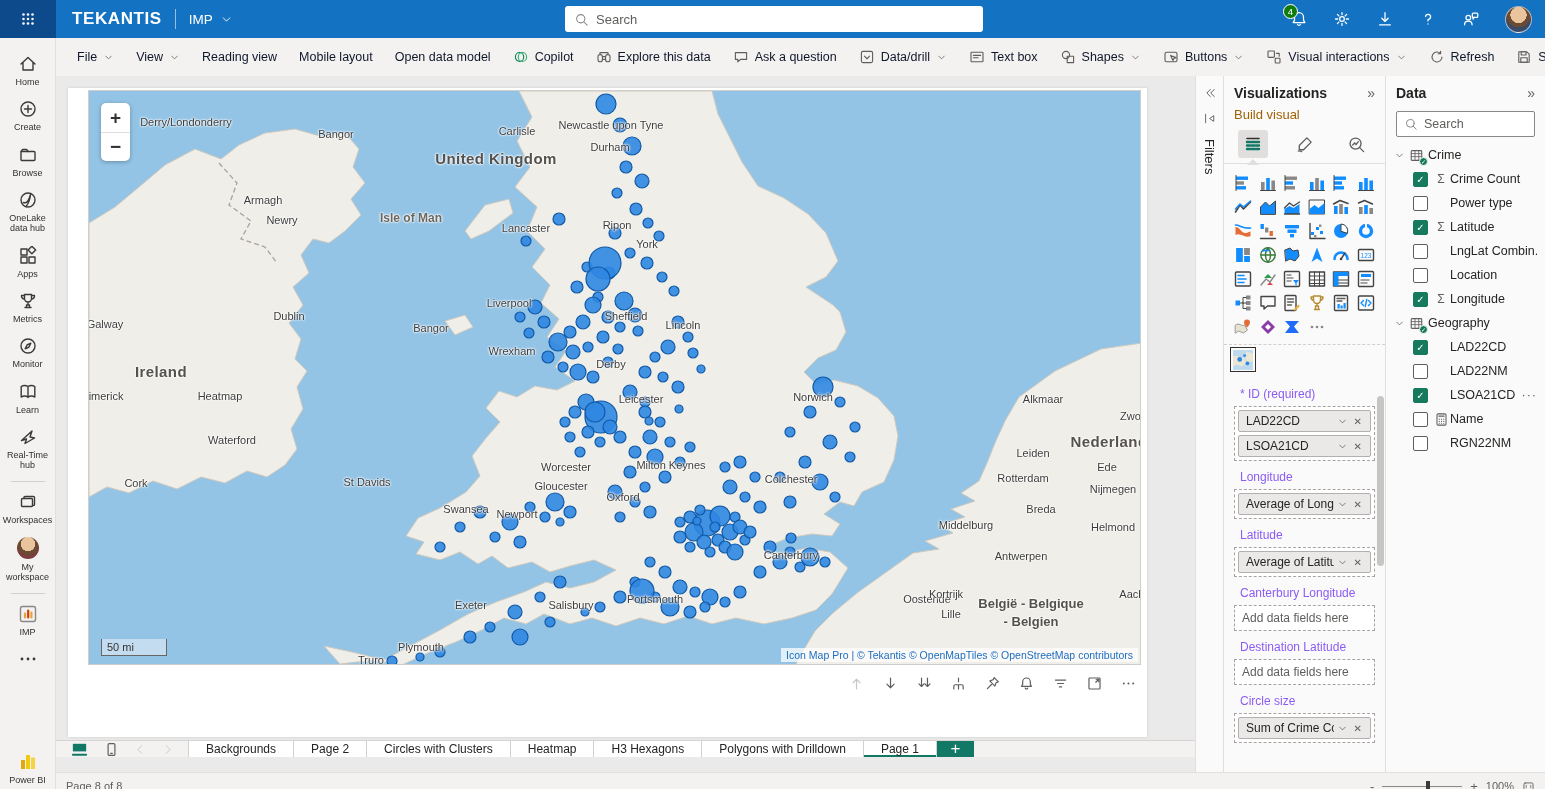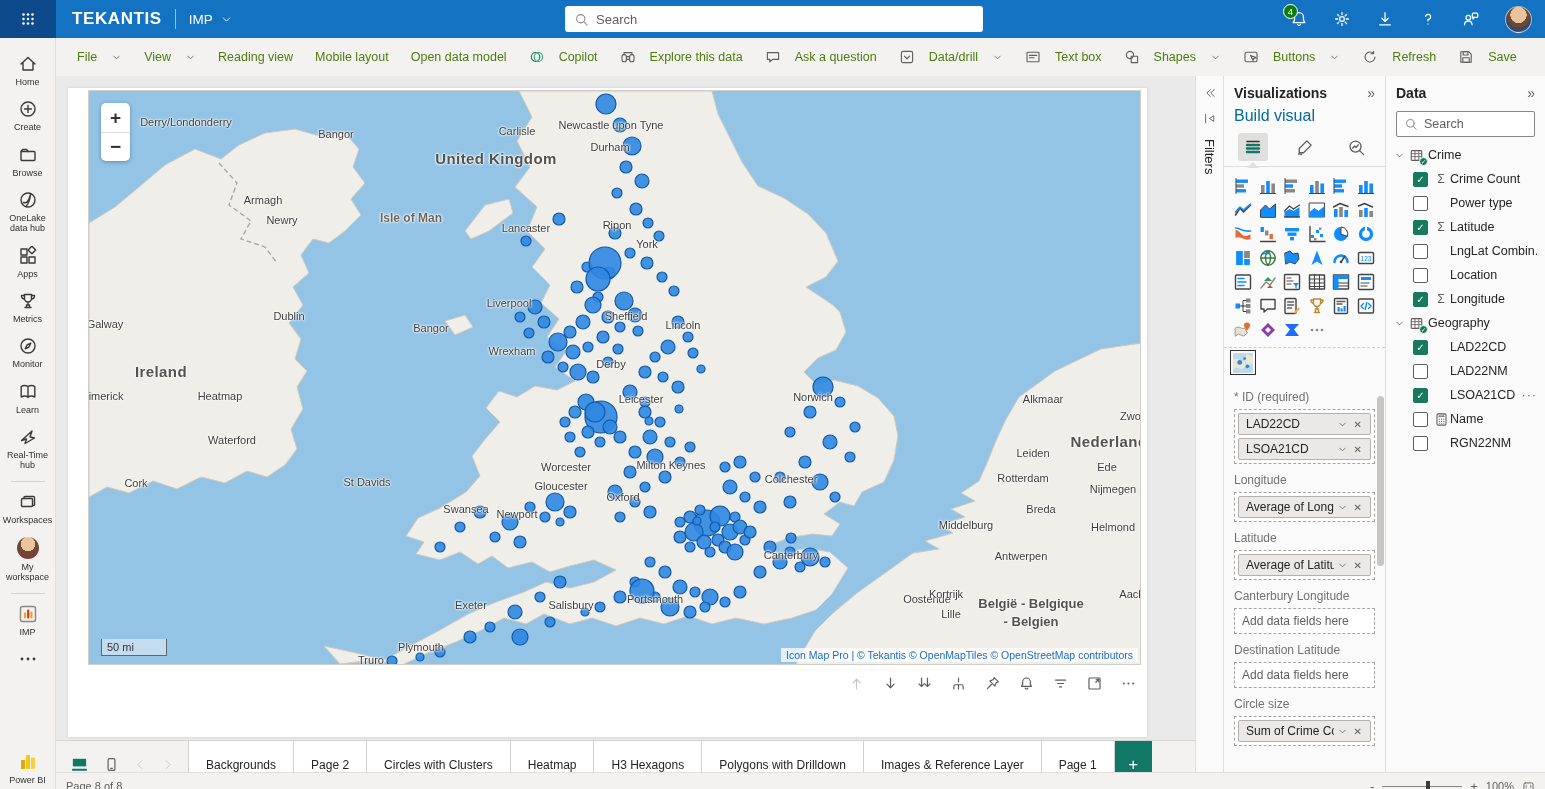--- a/index.html
+++ b/index.html
@@ -10,21 +10,21 @@
   #brand{font-size:17px;font-weight:700;letter-spacing:.6px;margin-left:16px}
   .tb-div{width:1px;height:20px;background:rgba(255,255,255,.55);margin:0 13px}
   #ws-switch{display:flex;align-items:center;gap:7px;font-size:13.5px;cursor:pointer}
   #search-box{position:absolute;left:565px;top:6px;width:418px;height:26px;background:#fff;border-radius:3px;display:flex;align-items:center;gap:7px;padding:0 9px;color:#605e5c;font-size:13px}
   #top-icons{margin-left:auto;display:flex;align-items:center;gap:25px;padding-right:13px}
   .top-ic{position:relative;display:flex;cursor:pointer}
   .badge{position:absolute;left:-7px;top:-6px;background:#107c10;border:1px solid #fff;color:#fff;border-radius:50%;width:15px;height:15px;font-size:9.5px;display:flex;align-items:center;justify-content:center}
   #avatar{width:27px;height:27px;border-radius:50%;background:radial-gradient(circle at 50% 32%,#e9c49c 0 38%,#6b4a33 39% 58%,#384a66 59% 100%);border:1px solid rgba(255,255,255,.6);cursor:pointer}
   
   #menubar{position:absolute;left:56px;top:38px;right:0;height:38px;background:#f3f2f1;display:flex;align-items:center;padding-left:10px;white-space:nowrap;overflow:hidden;z-index:20}
-  .mi{display:flex;align-items:center;gap:14px;padding:0 11px;height:100%;font-size:12.5px;color:#4d7c0f;cursor:pointer}
+  .mi{display:flex;align-items:center;gap:6px;padding:0 11px;height:100%;font-size:12.5px;color:#0f172a;cursor:pointer}
   
   #leftnav{position:absolute;left:0;top:38px;bottom:0;width:56px;background:#f3f2f1;border-right:1px solid #e1dfdd;display:flex;flex-direction:column;align-items:center;padding-top:10px;z-index:25}
   .nav-item{display:flex;flex-direction:column;align-items:center;gap:3px;width:100%;padding:6px 0;cursor:pointer;color:#3b3a39}
   .nav-item span{font-size:9px;color:#323130;text-align:center;line-height:1.15}
   .nav-div{width:34px;border-top:1px solid #d2d0ce;margin:4px 0}
   .nav-avatar{width:22px;height:22px;border-radius:50%;background:radial-gradient(circle at 50% 32%,#e9c49c 0 38%,#6b4a33 39% 58%,#7a3c3c 59% 100%)}
   #pbi-item{margin-top:auto;padding-bottom:4px}
   
   #canvas{position:absolute;left:56px;top:76px;width:1139px;height:664px;background:#eaeaea}
   #page{position:absolute;left:12px;top:12px;width:1079px;height:649px;background:#fff;box-shadow:0 0 3px rgba(0,0,0,.12)}
@@ -41,51 +41,51 @@
   #visual-toolbar{position:absolute;right:10px;top:587px;display:flex;gap:17px;align-items:center}
   #visual-toolbar .vt{cursor:pointer;display:flex}
   
   #filters-strip{position:absolute;left:1195px;top:76px;bottom:17px;width:28px;background:#fafafa;border-left:1px solid #e1dfdd;display:flex;flex-direction:column;align-items:center;padding-top:10px;gap:12px}
   #filters-label{writing-mode:vertical-rl;font-size:13px;color:#252423;margin-top:2px}
   
   .panel{position:absolute;top:76px;bottom:17px;background:#fafafa;border-left:1px solid #e1dfdd;overflow:hidden}
   #viz-panel{left:1223px;width:162px}
   #data-panel{left:1385px;width:160px}
   .panel-head{display:flex;align-items:center;justify-content:space-between;padding:9px 10px 4px 10px;font-size:14px;font-weight:700;color:#252423}
-  .sub{padding:2px 10px;font-size:16px;color:#0369a1}
+  .sub{padding:2px 10px;font-size:13px;color:#a16207}
   #viz-tabs{display:flex;gap:22px;padding:6px 14px 0 14px;border-bottom:1px solid #e1dfdd;height:40px}
   .vtab{width:30px;height:28px;display:flex;align-items:center;justify-content:center;border-radius:3px;cursor:pointer;position:relative}
   .vtab.sel{background:#e1dfdd}
   .vtab.sel:after{content:"";position:absolute;left:9px;bottom:-7px;border:6px solid transparent;border-bottom-color:#e1dfdd;border-top:none}
   #gallery{display:grid;grid-template-columns:repeat(6,1fr);gap:3px 2px;padding:8px 8px 4px 8px}
   .gi{width:22px;height:21px;display:flex;align-items:center;justify-content:center;cursor:pointer}
   #custom-row{padding:4px 8px 8px 8px;border-top:1px dashed #d2d0ce;margin-top:3px}
   .gi.sel-custom{outline:1.5px solid #323130;outline-offset:1px}
   #wells{padding:0 10px;position:relative}
-  .well-label{font-size:12px;color:#737373;margin:9px 0 5px 0}
+  .well-label{font-size:12px;color:#8b5cf6;margin:9px 0 5px 6px}
   .well{border:1px dashed #a6a4a2;background:#fff;padding:3px;display:flex;flex-direction:column;gap:3px}
   .well.empty{padding:5px 7px;font-size:12px;color:#605e5c}
   .pill{height:22px;background:#ebe9e8;border:1px solid #b3b0ad;border-radius:2px;display:flex;align-items:center;font-size:12px;color:#252423;padding:0 5px 0 7px;cursor:pointer}
   .pill .grow{flex:1;overflow:hidden;white-space:nowrap}
   .pill .pi{color:#605e5c;font-size:10px;padding:0 3px;cursor:pointer}
   #viz-scroll{position:absolute;right:1px;top:318px;bottom:6px;width:7px}
   #viz-scroll .thumb{position:absolute;top:2px;width:7px;height:170px;background:#c8c6c4;border-radius:4px}
   
   #data-search{margin:6px 10px;height:26px;border:1px solid #8a8886;border-radius:2px;background:#fff;display:flex;align-items:center;gap:6px;padding:0 7px;font-size:12.5px;color:#605e5c}
   .tree-table{display:flex;align-items:center;gap:4px;height:24px;padding-left:8px;font-size:12.5px;color:#252423;cursor:pointer}
   .tree-field{display:flex;align-items:center;height:24px;padding-left:27px;padding-right:8px;font-size:12.5px;color:#252423;cursor:pointer}
   .cb{width:15px;height:15px;border:1px solid #605e5c;border-radius:2px;background:#fff;flex:none;display:flex;align-items:center;justify-content:center}
   .cb.on{background:#17795e;border-color:#17795e;color:#fff;font-size:10px}
   .fic{width:18px;flex:none;display:flex;justify-content:center;color:#605e5c;font-size:12px;margin-left:4px}
   .fname{flex:1;white-space:nowrap;overflow:hidden}
   .fmore{color:#605e5c;letter-spacing:1px}
   .tbl-ic{position:relative;display:flex}
   .tbl-badge{position:absolute;right:-4px;bottom:-3px;width:9px;height:9px;border-radius:50%;background:#17795e;border:1px solid #fafafa;color:#fff;font-size:6px;display:flex;align-items:center;justify-content:center}
   
-  #tabbar{position:absolute;left:56px;top:740px;width:1139px;height:48px;background:#f3f2f1;border-top:1px solid #d6d4d2;display:flex;align-items:stretch;z-index:10}
+  #tabbar{position:absolute;left:56px;top:740px;width:1139px;height:17px;background:#f3f2f1;border-top:1px solid #d6d4d2;display:flex;align-items:stretch;z-index:10}
   #view-icons{display:flex;align-items:center;gap:14px;padding:0 14px}
   .ptab{display:flex;align-items:center;padding:0 17px;background:#fff;border-right:1px solid #d1d1d1;font-size:12px;color:#252423;cursor:pointer;white-space:nowrap}
   .ptab:first-of-type{border-left:1px solid #d1d1d1}
   .ptab.active{font-weight:400;box-shadow:inset 0 -2px 0 #117865}
   #add-page{width:37px;background:#117865;color:#fff;display:flex;align-items:center;justify-content:center;font-size:17px;cursor:pointer}
   
   #statusbar{position:absolute;left:56px;right:0;top:772px;height:17px;background:#f3f2f1;border-top:1px solid #e1dfdd;display:flex;align-items:center;font-size:11px;color:#605e5c;padding:13px 10px;z-index:10}
   #zoomctl{margin-left:auto;display:flex;align-items:center;gap:8px}
   #ztrack{width:80px;height:1px;background:#8a8886;position:relative}
   #zhandle{position:absolute;left:55%;top:-5px;width:4px;height:11px;background:#3b3a39;cursor:pointer}
@@ -255,20 +255,35 @@
       </span>
     </div>
     <div class="mi">
       <span>
         <svg viewBox="0 0 20 20" width="16" height="16" fill="none" stroke="#605e5c" stroke-width="1.4" stroke-linecap="round" stroke-linejoin="round">
           <rect x="2.5" y="4" width="15" height="12" rx="2"></rect>
           <path d="M9.5 8l3 6.5 1-2.7 2.7-1z"></path>
         </svg>
       </span>
       <span>Buttons</span>
+      <span>
+        <svg viewBox="0 0 20 20" width="11" height="11" fill="none" stroke="#605e5c" stroke-width="1.4" stroke-linecap="round" stroke-linejoin="round">
+          <path d="M5 7.5l5 5 5-5"></path>
+        </svg>
+      </span>
+    </div>
+    <div class="mi">
+      <span>
+        <svg viewBox="0 0 20 20" width="16" height="16" fill="none" stroke="#605e5c" stroke-width="1.4" stroke-linecap="round" stroke-linejoin="round">
+          <rect x="2.5" y="2.5" width="8" height="8" rx="1"></rect>
+          <rect x="11.5" y="11.5" width="6" height="6" rx="1"></rect>
+          <path d="M13 5.5h3.5V9"></path>
+        </svg>
+      </span>
+      <span>Visual interactions</span>
       <span>
         <svg viewBox="0 0 20 20" width="11" height="11" fill="none" stroke="#605e5c" stroke-width="1.4" stroke-linecap="round" stroke-linejoin="round">
           <path d="M5 7.5l5 5 5-5"></path>
         </svg>
       </span>
     </div>
     <div class="mi">
       <span>
         <svg viewBox="0 0 20 20" width="16" height="16" fill="none" stroke="#605e5c" stroke-width="1.4" stroke-linecap="round" stroke-linejoin="round">
           <path d="M16.2 10a6.2 6.2 0 1 1-1.8-4.4M14.5 2.8v3.1h-3.1"></path>
@@ -1283,21 +1298,20 @@
         </svg>
       </span>
     </div>
   <div id="tabs-holder" style="display:flex">
       <div class="ptab">Backgrounds</div>
       <div class="ptab">Page 2</div>
       <div class="ptab">Circles with Clusters</div>
       <div class="ptab">Heatmap</div>
       <div class="ptab">H3 Hexagons</div>
       <div class="ptab">Polygons with Drilldown</div>
-      <div class="ptab">Images &amp; Reference Layer</div>
       <div class="ptab active">Page 1</div>
     </div>
   <div id="add-page">+</div>
 </div>
 
 <div id="statusbar">
   <span>Page 8 of 8</span>
   <div id="zoomctl">
     <span style="cursor:pointer;font-size:13px">-</span>
     <div id="ztrack">

